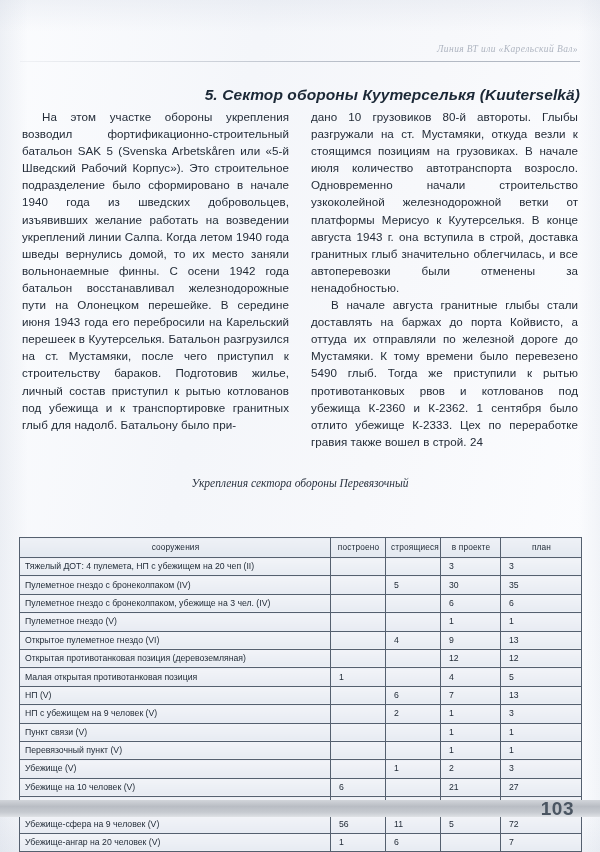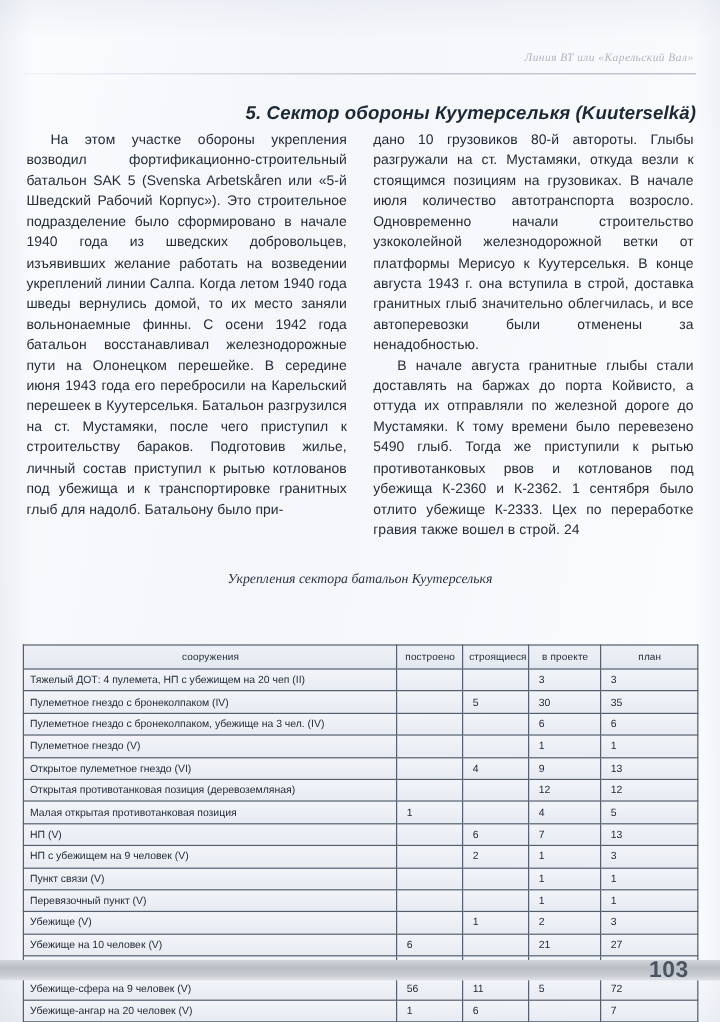--- a/index.html
+++ b/index.html
@@ -193,21 +193,21 @@
   <div class="columns">
     <div class="col">
       <p class="indent">На этом участке обороны укрепления возводил фортификационно-строительный батальон SAK 5 (Svenska Arbetskåren или «5-й Шведский Рабочий Корпус»). Это строительное подразделение было сформировано в начале 1940 года из шведских добровольцев, изъявивших желание работать на возведении укреплений линии Салпа. Когда летом 1940 года шведы вернулись домой, то их место заняли вольнонаемные финны. С осени 1942 года батальон восстанавливал железнодорожные пути на Олонецком перешейке. В середине июня 1943 года его перебросили на Карельский перешеек в Куутерселькя. Батальон разгрузился на ст. Мустамяки, после чего приступил к строительству бараков. Подготовив жилье, личный состав приступил к рытью котлованов под убежища и к транспортировке гранитных глыб для надолб. Батальону было при-</p>
     </div>
     <div class="col">
       <p>дано 10 грузовиков 80-й автороты. Глыбы разгружали на ст. Мустамяки, откуда везли к стоящимся позициям на грузовиках. В начале июля количество автотранспорта возросло. Одновременно начали строительство узкоколейной железнодорожной ветки от платформы Мерисуо к Куутерселькя. В конце августа 1943 г. она вступила в строй, доставка гранитных глыб значительно облегчилась, и все автоперевозки были отменены за ненадобностью.</p>
       <p class="indent">В начале августа гранитные глыбы стали доставлять на баржах до порта Койвисто, а оттуда их отправляли по железной дороге до Мустамяки. К тому времени было перевезено 5490 глыб. Тогда же приступили к рытью противотанковых рвов и котлованов под убежища К-2360 и К-2362. 1 сентября было отлито убежище К-2333. Цех по переработке гравия также вошел в строй. 24</p>
     </div>
   </div>
 
-  <div class="table-caption">Укрепления сектора батальон Куутерселькя</div>
+  <div class="table-caption">Укрепления сектора обороны Перевязочный</div>
 
   <div class="table-wrap">
     <table class="fort">
       <colgroup>
         <col class="c-name">
           <col class="c-built">
           <col class="c-constr">
           <col class="c-proj">
           <col class="c-plan">
       </colgroup>

